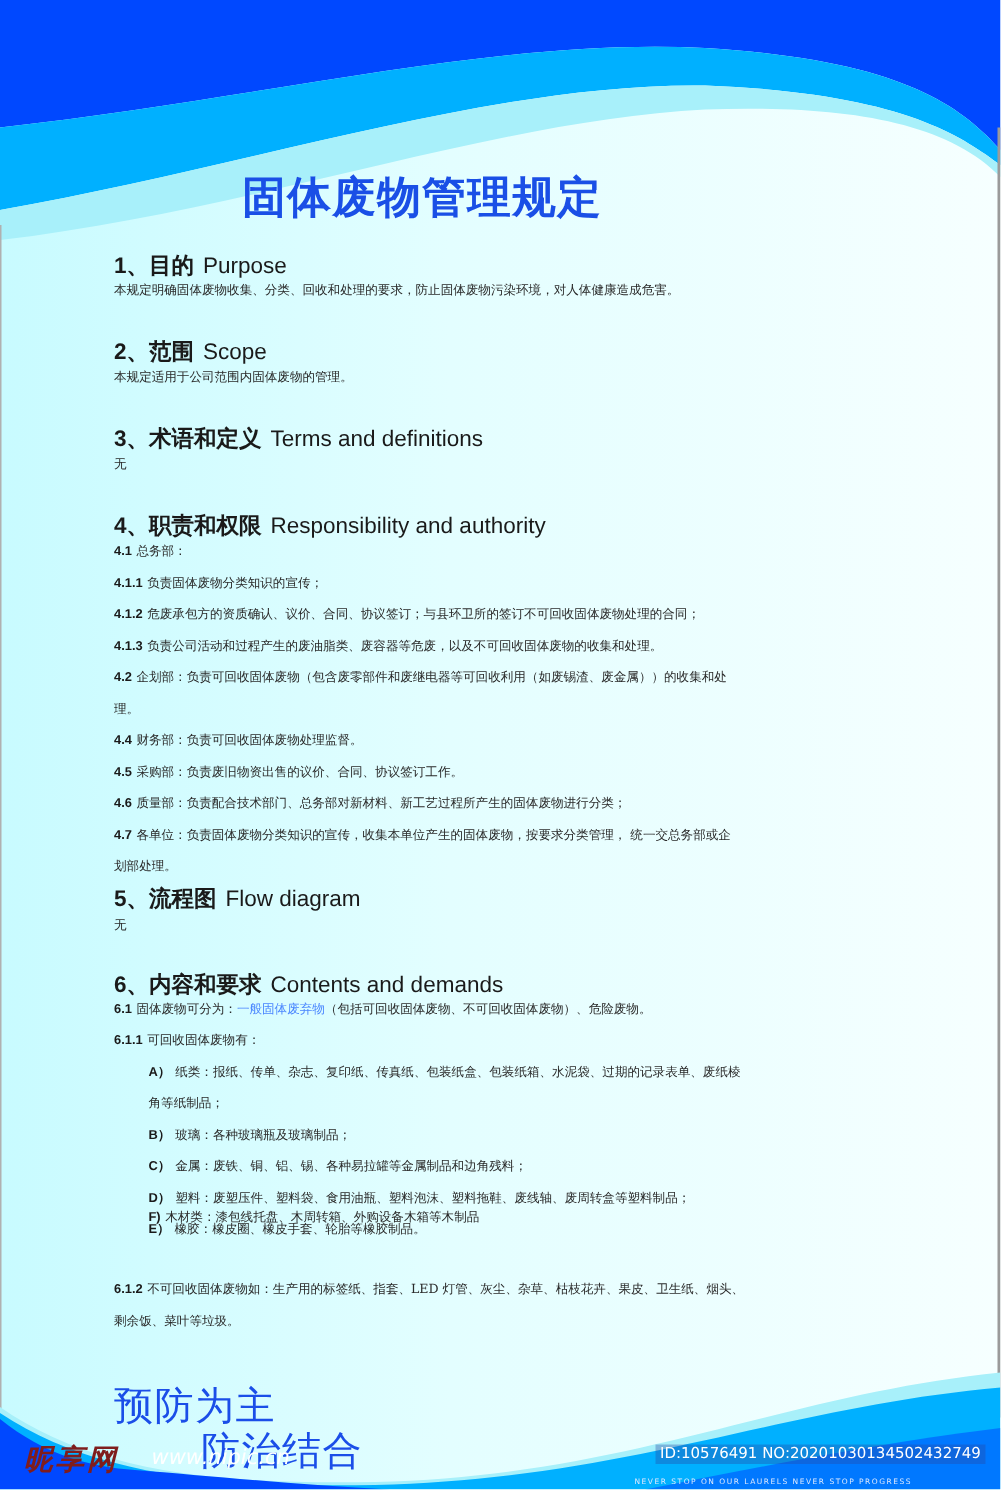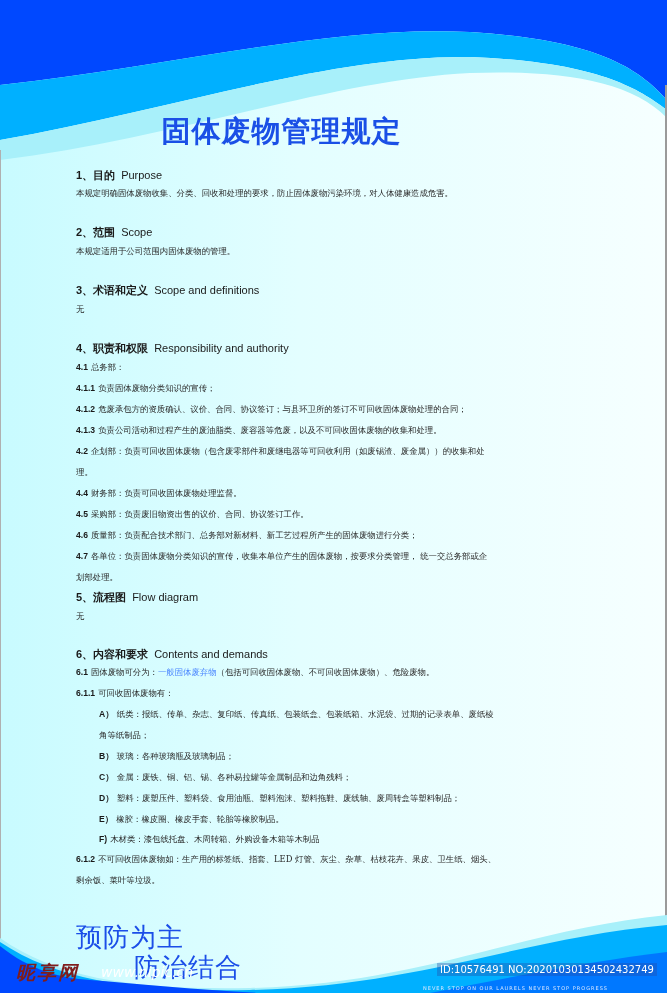--- a/index.html
+++ b/index.html
@@ -10,21 +10,21 @@
     }
     .waves-top { position: absolute; left: 0; top: 0; width: 667px; height: 160px; }
     .waves-bottom { position: absolute; left: 0; top: 880px; width: 667px; height: 113px; }
     .title {
       position: absolute; left: 0; width: 563px; top: 112px; text-align: center;
       font-size: 29px; font-weight: bold; color: #1a4fe6; letter-spacing: 1px;
       font-family: "DejaVu Sans", sans-serif;
     }
     .content { position: absolute; left: 76px; top: 0; width: 560px; }
     .h {
-      position: absolute; left: 0; font-size: 11px; font-weight: bold; color: #1a1a1a;
+      position: absolute; left: 0; font-size: 15px; font-weight: bold; color: #1a1a1a;
       font-family: "Liberation Sans", "DejaVu Sans", sans-serif; white-space: nowrap;
     }
     .h .en { font-weight: normal; margin-left: 6px; }
     .p {
       position: absolute; left: 0; font-size: 8.4px; color: #2a2a2a;
       font-family: "DejaVu Serif", "Liberation Serif", serif; white-space: nowrap;
     }
     .p .num { font-family: "Liberation Sans", sans-serif; font-weight: bold; font-size: 8.6px; margin-right: 3px; color: #1a1a1a; text-align: right; }
     .p .hl { color: #4a86ff; }
     .indent { left: 23px; }
@@ -76,21 +76,21 @@
     <span>1、目的</span><span class="en">Purpose</span>
   </div>
   <div class="p" style="top:188px">本规定明确固体废物收集、分类、回收和处理的要求，防止固体废物污染环境，对人体健康造成危害。</div>
 
   <div class="h" style="top:225px">
     <span>2、范围</span><span class="en">Scope</span>
   </div>
   <div class="p" style="top:246px">本规定适用于公司范围内固体废物的管理。</div>
 
   <div class="h" style="top:283px">
-    <span>3、术语和定义</span><span class="en">Scope and definitions</span>
+    <span>3、术语和定义</span><span class="en">Terms and definitions</span>
   </div>
   <div class="p" style="top:304px">无</div>
 
   <div class="h" style="top:341px">
     <span>4、职责和权限</span><span class="en">Responsibility and authority</span>
   </div>
   <div class="p" style="top:362px"><span class="num">4.1</span><span>总务部：</span></div>
   <div class="p" style="top:383px"><span class="num">4.1.1</span><span>负责固体废物分类知识的宣传；</span></div>
   <div class="p" style="top:404px"><span class="num">4.1.2</span><span>危废承包方的资质确认、议价、合同、协议签订；与县环卫所的签订不可回收固体废物处理的合同；</span></div>
   <div class="p" style="top:425px"><span class="num">4.1.3</span><span>负责公司活动和过程产生的废油脂类、废容器等危废，以及不可回收固体废物的收集和处理。</span></div>
@@ -112,21 +112,21 @@
   </div>
   <div class="p" style="top:667px"><span class="num">6.1</span><span>固体废物可分为：</span><span class="hl">一般固体废弃物</span><span>（包括可回收固体废物、不可回收固体废物）、危险废物。</span></div>
   <div class="p" style="top:688px"><span class="num">6.1.1</span><span>可回收固体废物有：</span></div>
 
   <div class="p indent" style="top:709px"><span class="num">A）</span><span>纸类：报纸、传单、杂志、复印纸、传真纸、包装纸盒、包装纸箱、水泥袋、过期的记录表单、废纸棱</span></div>
   <div class="p indent" style="top:730px">角等纸制品；</div>
   <div class="p indent" style="top:751px"><span class="num">B）</span><span>玻璃：各种玻璃瓶及玻璃制品；</span></div>
   <div class="p indent" style="top:772px"><span class="num">C）</span><span>金属：废铁、铜、铝、锡、各种易拉罐等金属制品和边角残料；</span></div>
   <div class="p indent" style="top:793px"><span class="num">D）</span><span>塑料：废塑压件、塑料袋、食用油瓶、塑料泡沫、塑料拖鞋、废线轴、废周转盒等塑料制品；</span></div>
   <div class="p indent" style="top:814px"><span class="num">E）</span><span>橡胶：橡皮圈、橡皮手套、轮胎等橡胶制品。</span></div>
-  <div class="p indent" style="top:834px"><span class="num">F)</span><span>木材类：漆包线托盘、木周转箱、外购设备木箱等木制品</span></div>
+  <div class="p indent" style="top:806px"><span class="num">F)</span><span>木材类：漆包线托盘、木周转箱、外购设备木箱等木制品</span></div>
 
   <div class="p" style="top:854px"><span class="num">6.1.2</span><span>不可回收固体废物如：生产用的标签纸、指套、LED 灯管、灰尘、杂草、枯枝花卉、果皮、卫生纸、烟头、</span></div>
   <div class="p" style="top:875px">剩余饭、菜叶等垃圾。</div>
 </div>
 
 <svg class="waves-bottom" viewBox="0 0 667 113" preserveAspectRatio="none">
   <path d="M0,58 C60,100 140,110 250,108 C420,104 520,50 667,35 V113 H0 Z" fill="#a8f0fa"></path>
   <path d="M0,62 C60,102 140,112 250,110 C420,106 520,58 667,45 V113 H0 Z" fill="#00b0ff"></path>
   <path d="M0,66 C30,90 60,98 90,100 C140,104 200,110 260,113 H0 Z" fill="#0048ff"></path>
   <path d="M430,113 C520,95 600,80 667,72 V113 Z" fill="#0078ff"></path>

